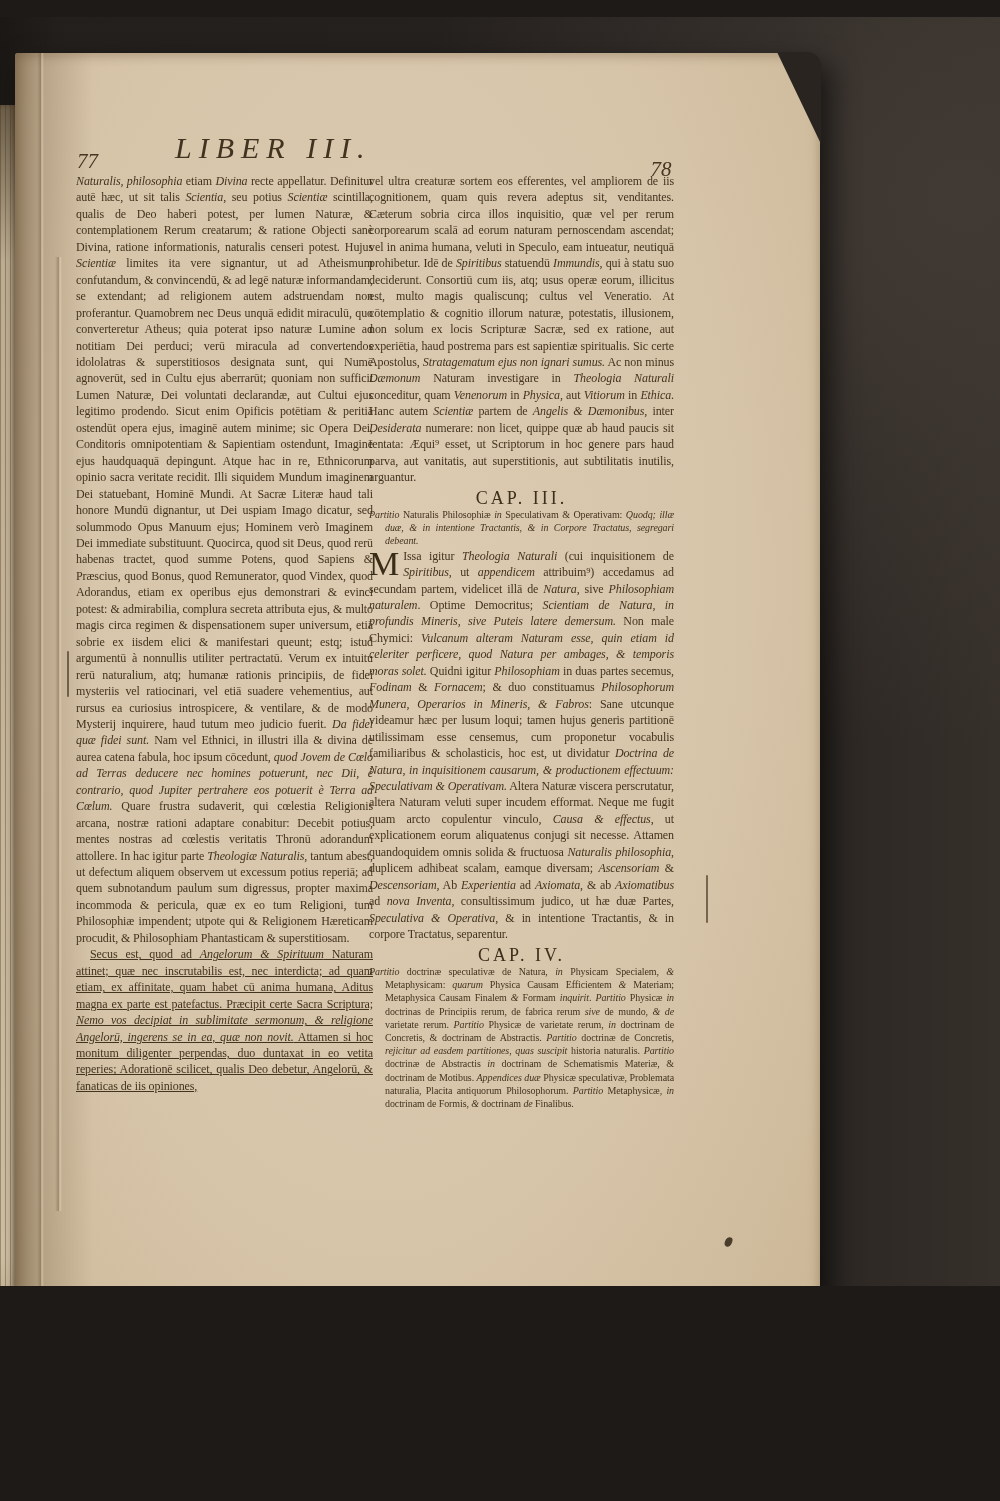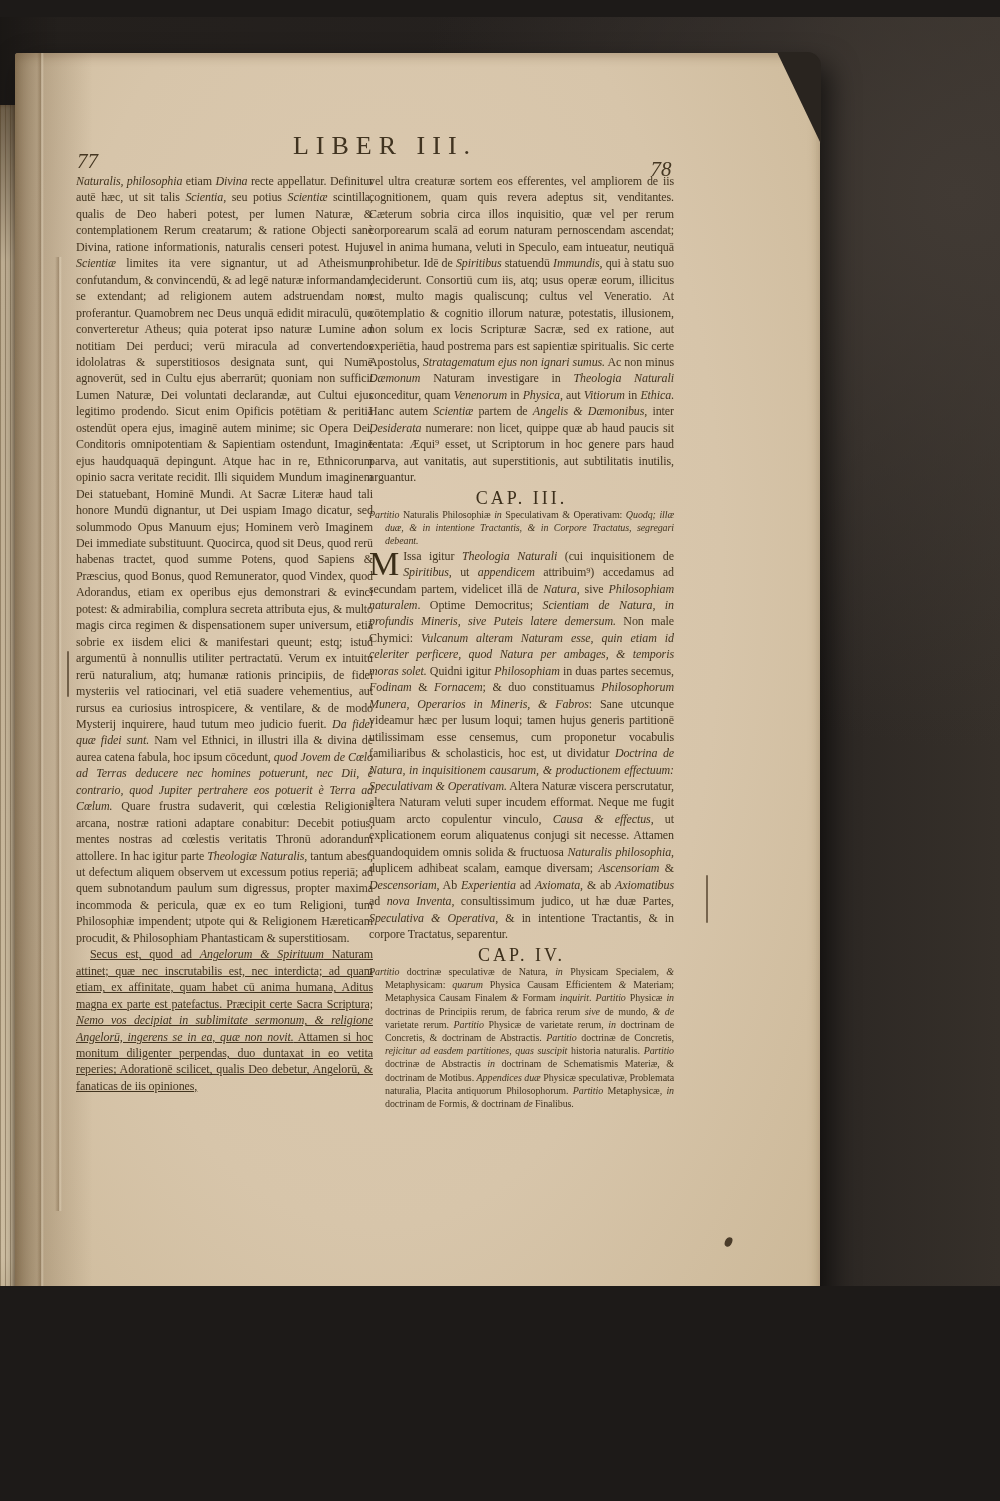--- a/index.html
+++ b/index.html
@@ -27,22 +27,22 @@
   .crease{position:absolute;top:0;bottom:0;width:7px;
     background:linear-gradient(90deg, rgba(0,0,0,0), rgba(90,65,35,.30) 50%, rgba(255,245,225,.35) 70%, rgba(0,0,0,0));}
   .crease.c1{left:22px;}
   .crease.c2{left:40px;height:70%;top:15%;}
   .corner-dark{position:absolute;right:-1px;top:-1px;width:44px;height:92px;
     background:#29241f;clip-path:polygon(0 0,100% 0,100% 100%);border-radius:0 14px 0 0;}
   
   .pagenum{position:absolute;font-style:italic;font-size:21px;color:#453722;}
   .pagenum.left{left:62px;top:96px;}
   .pagenum.right{left:616px;top:104px;width:60px;text-align:center;font-family:Liberation Serif, serif;}
-  .running-title{position:absolute;left:160px;top:78px;width:420px;text-align:center;
-    font-size:26px;letter-spacing:7px;color:#403320;}
+  .running-title{position:absolute;left:160px;top:78px;width:420px;text-align:left;
+    font-style:italic;font-size:30px;letter-spacing:7px;color:#403320;}
   
   .col{position:absolute;top:120px;overflow:hidden;color:rgba(56,42,22,.94);
     font-size:12px;line-height:16.45px;text-align:justify;letter-spacing:-0.1px;}
   .col p{margin:0;}
   .col-left{left:61px;width:297px;height:1160px;}
   .col-right{left:354px;width:305px;height:1194px;}
   .col p.indent{text-indent:14px;text-decoration:underline;}
   .cap-heading{text-align:center;font-size:18px;letter-spacing:3px;font-variant:small-caps;
     margin:4px 0 2px 0;color:#3c2f1b;}
   .argument{font-size:10px;line-height:13.2px;padding-left:16px;text-indent:-16px;margin:1px 0 3px 0;font-family:Liberation Serif, serif;}

